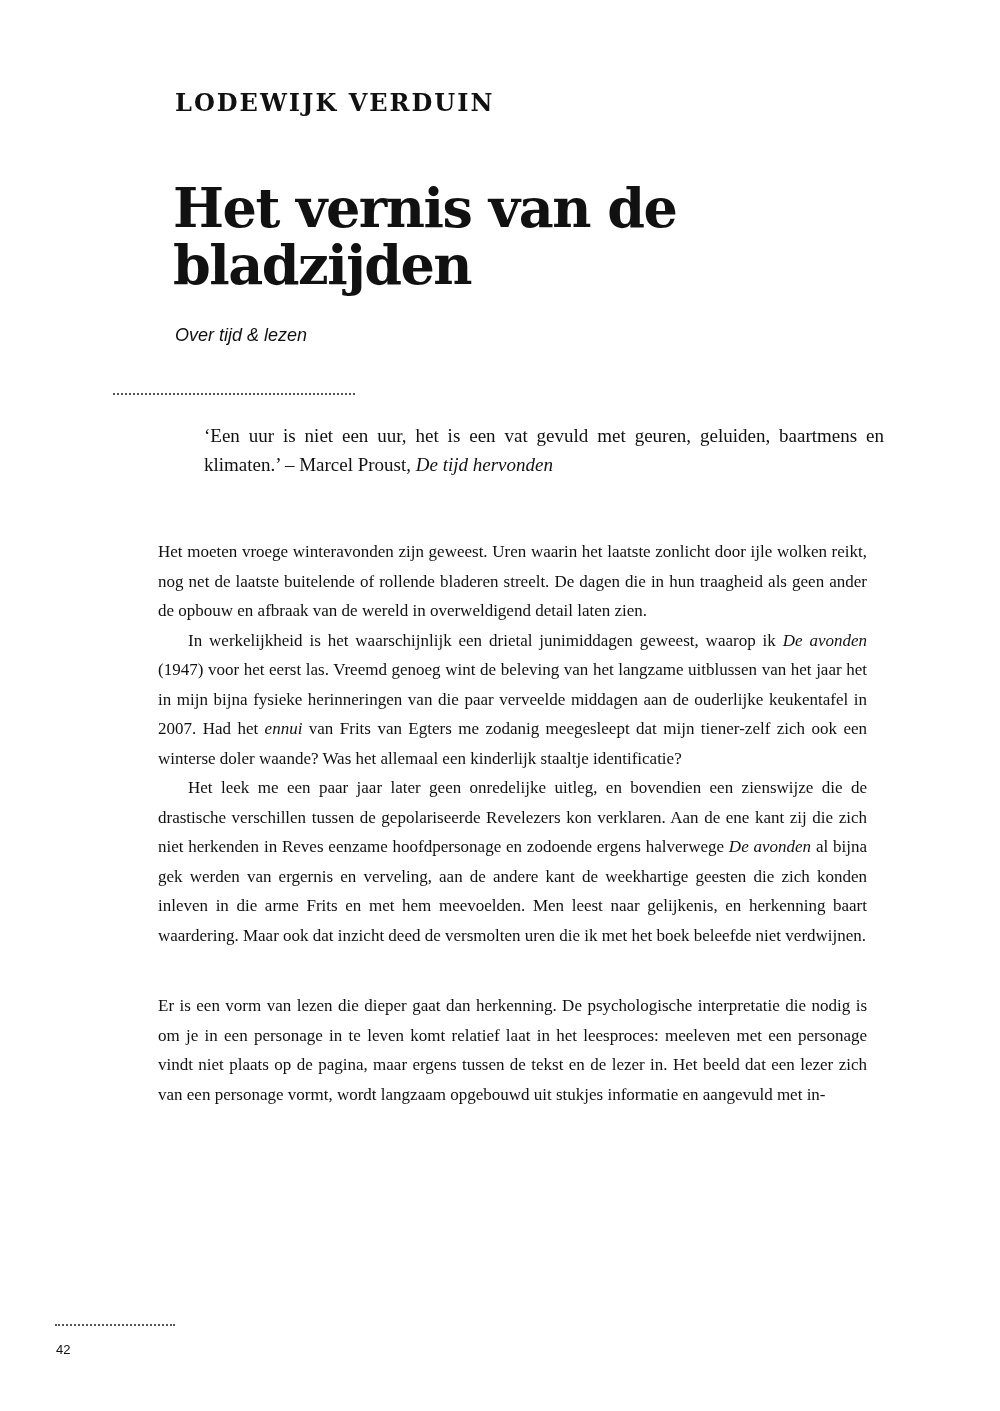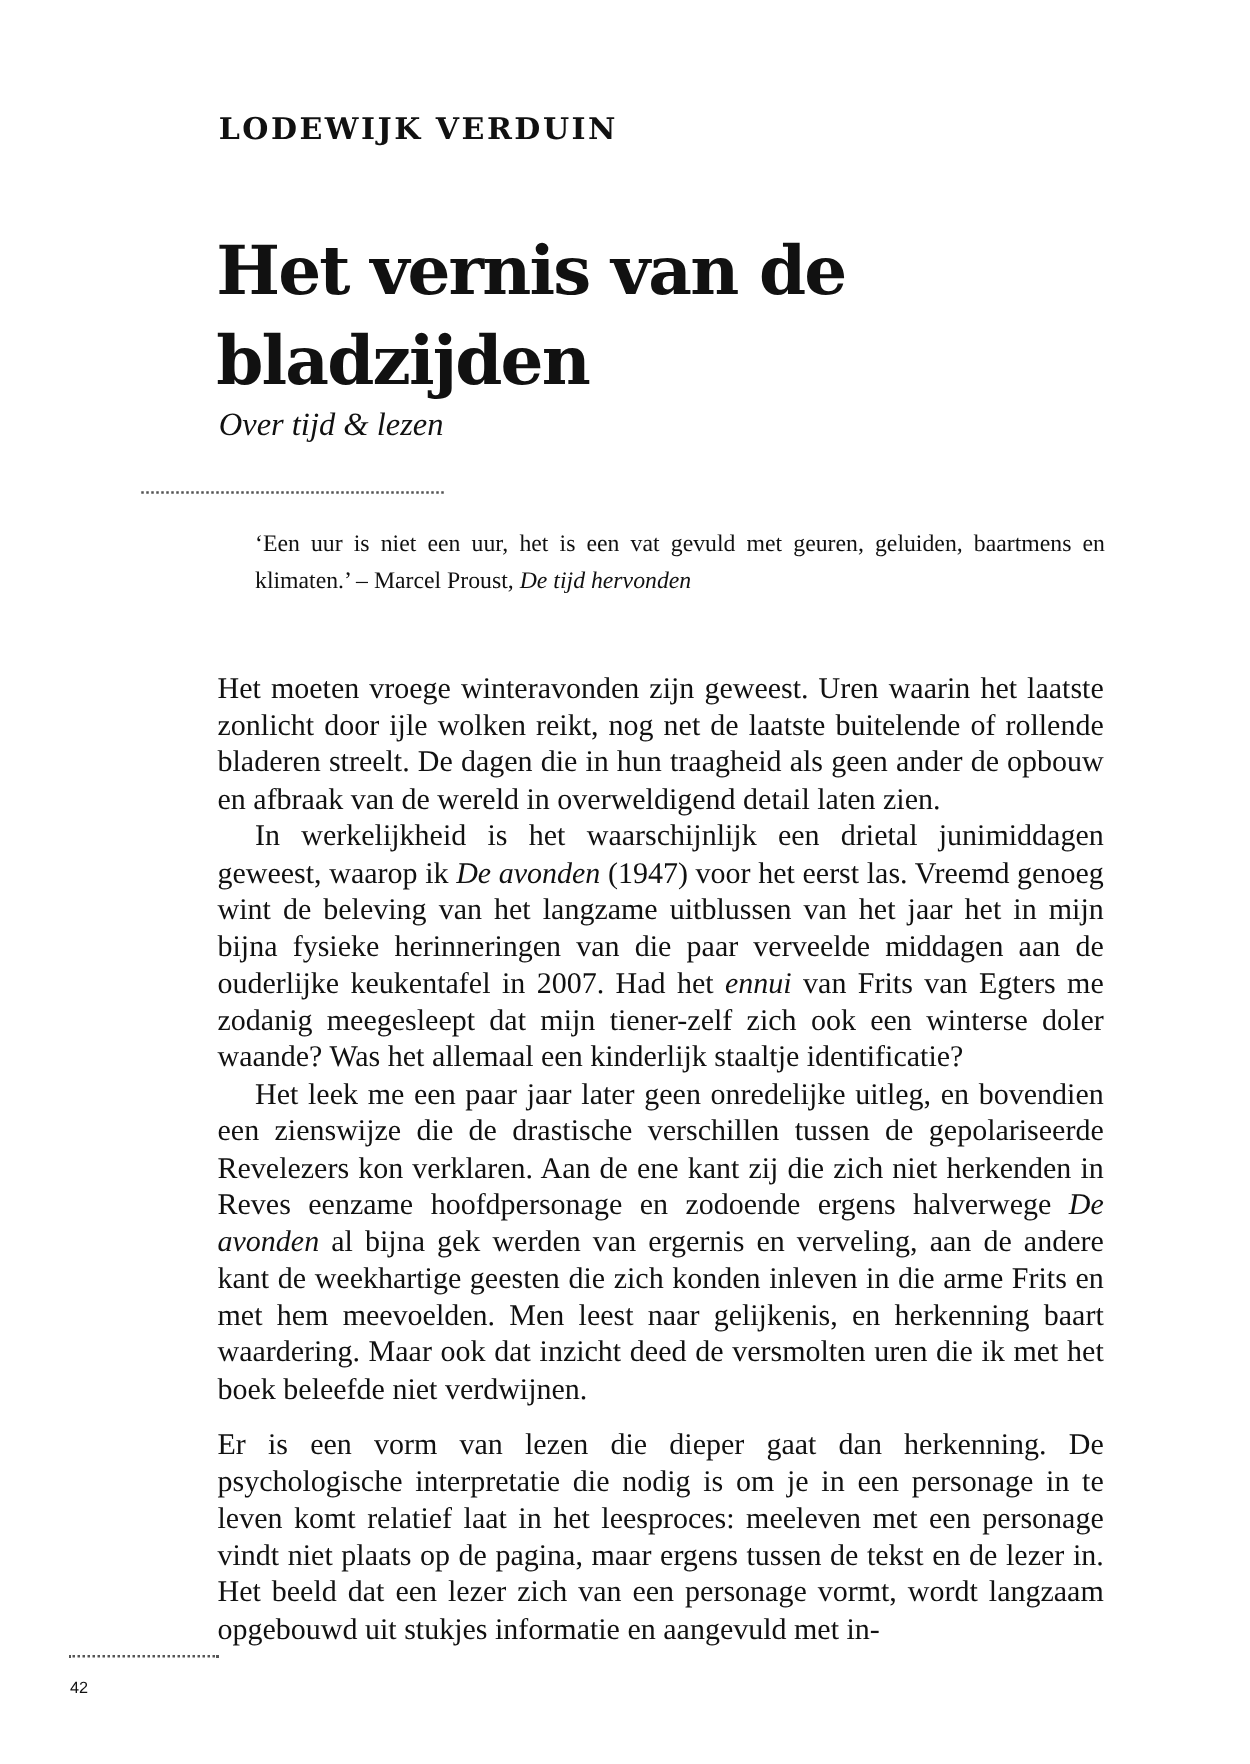--- a/index.html
+++ b/index.html
@@ -1,26 +1,26 @@
 <!DOCTYPE html>
 <html><head>
 <meta charset="utf-8">
 <style>
   html, body { margin: 0; padding: 0; background: #ffffff; }
   body { width: 1000px; height: 1411px; position: relative; overflow: hidden; color: #111; }
   .author { position: absolute; left: 175px; top: 88px; font-family: "DejaVu Serif", serif; font-weight: bold; font-size: 24px; letter-spacing: 2px; }
-  .title { position: absolute; left: 173px; top: 180px; width: 640px; font-family: "DejaVu Serif", serif; font-weight: bold; font-size: 54px; line-height: 72px; letter-spacing: -1.5px; margin: 0; }
-  .subtitle { position: absolute; left: 175px; top: 325px; font-family: Liberation Serif, serif; font-style: italic; font-size: 26px; }
+  .title { position: absolute; left: 173px; top: 180px; width: 640px; font-family: "DejaVu Serif", serif; font-weight: bold; font-size: 54px; line-height: 57px; letter-spacing: -1.5px; margin: 0; }
+  .subtitle { position: absolute; left: 175px; top: 325px; font-family: Liberation Sans, sans-serif; font-style: italic; font-size: 18px; }
   .rule-top { position: absolute; left: 113px; top: 393px; width: 242px; border-top: 2px dotted #555; }
   .epigraph { position: absolute; left: 204px; top: 421px; width: 680px; font-family: "Liberation Serif", serif; font-size: 19px; line-height: 29px; text-align: justify; }
   .epigraph i { }
-  .body { position: absolute; left: 174px; top: 537px; width: 709px; font-family: "Liberation Serif", serif; font-size: 24px; line-height: 29.5px; text-align: justify; hyphens: manual; }
+  .body { position: absolute; left: 158px; top: 537px; width: 709px; font-family: "Liberation Serif", serif; font-size: 17px; line-height: 29.5px; text-align: justify; hyphens: manual; }
   .body p { margin: 0; }
   .body p.indent { text-indent: 30px; }
-  .body p.gap { margin-top: 15px; }
+  .body p.gap { margin-top: 41px; }
   .rule-bottom { position: absolute; left: 55px; top: 1324px; width: 120px; border-top: 2px dotted #555; }
   .page-num { position: absolute; left: 56px; top: 1342px; font-family: Liberation Sans, sans-serif; font-size: 13px; }
 </style>
 </head>
 <body>
 
 <div class="author">LODEWIJK VERDUIN</div>
 <h1 class="title">Het vernis van de bladzijden</h1>
 <div class="subtitle">Over tijd &amp; lezen</div>
 <div class="rule-top"></div>

